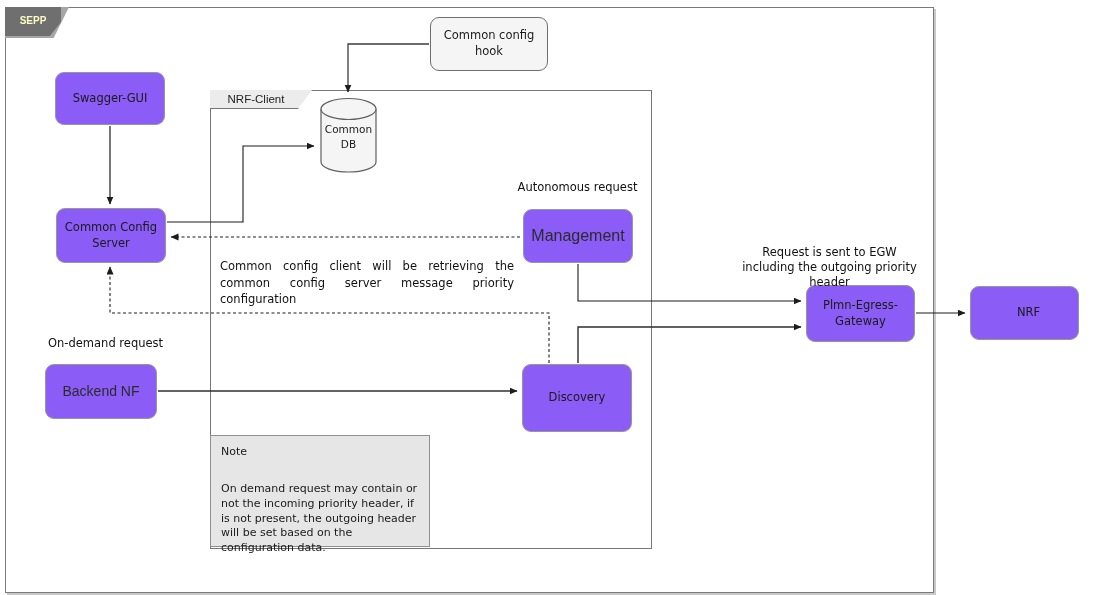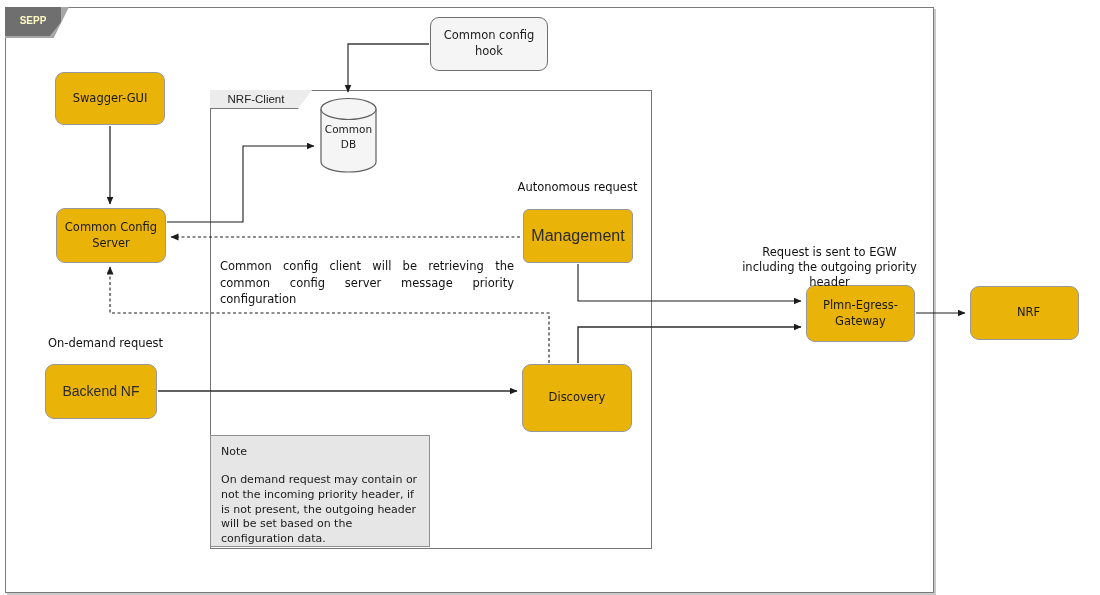--- a/index.html
+++ b/index.html
@@ -12,31 +12,31 @@
   #sepp-tab{position:absolute;left:5px;top:7px;width:56px;height:29px;background:#6f6f6f;
           clip-path:polygon(0 0,100% 0,100% 52%,80% 100%,0 100%);
           color:#fef9c3;font-family:"Liberation Sans",sans-serif;font-weight:bold;font-size:10px;
           display:flex;align-items:center;justify-content:center;padding-bottom:3px;box-sizing:border-box;}
   #nrf-frame{left:210px;top:90px;width:440px;height:457px;border:1px solid #767676;}
   #nrf-tab{position:absolute;left:210px;top:90px;width:102px;height:19px;background:#ececec;
           border-bottom:1px solid #767676;box-sizing:border-box;
           clip-path:polygon(0 0,100% 0,calc(100% - 14px) 100%,0 100%);
           font-family:"Liberation Sans",sans-serif;font-size:11.5px;color:#222;
           display:flex;align-items:center;justify-content:center;padding-right:10px;text-align:right;}
-  .node{position:absolute;background:#eab308;border:1px solid #979797;border-radius:9px;
+  .node{position:absolute;background:#8b5cf6;border:1px solid #979797;border-radius:9px;
         display:flex;align-items:center;justify-content:center;text-align:center;
         font-size:11.5px;line-height:1.35;padding:2px 6px;box-sizing:border-box;}
   .node.light{background:#f5f5f5;border-color:#6f6f6f;}
   .node.sans{font-family:"Liberation Sans",sans-serif;}
   #node-management{font-size:16px;color:#2b2b2b;}
   #node-backend-nf{font-size:14px;color:#2b2b2b;}
   .annotation{position:absolute;font-size:11.5px;line-height:1.3;color:#111;}
   #note-box{position:absolute;left:210px;top:435px;width:220px;height:112px;background:#e6e6e6;
         border:1px solid #8f8f8f;box-sizing:border-box;padding:9px 10px;font-size:11px;line-height:1.35;}
-  #note-title{margin-bottom:13px;}
+  #note-title{margin-bottom:22px;}
   #svg-connectors{position:absolute;left:0;top:0;pointer-events:none;}
   #db-label{position:absolute;left:320px;top:122px;width:57px;text-align:center;
         font-size:10.5px;line-height:1.4;}
 </style>
 </head>
 <body>
 
 <div id="canvas">
 
   <div class="frame" id="sepp-frame"></div>
@@ -77,21 +77,21 @@
   <div class="node light" style="left:430px;top:17px;width:118px;height:54px;">Common config hook</div>
 
   <svg style="position:absolute;left:320px;top:97px;" width="58" height="78" viewBox="0 0 58 78">
     <path d="M1,12 L1,65 A27.5,10 0 0 0 56,65 L56,12" fill="#f5f5f5" stroke="#5f5f5f" stroke-width="1.2"></path>
     <ellipse cx="28.5" cy="12" rx="27.5" ry="10.5" fill="#f5f5f5" stroke="#5f5f5f" stroke-width="1.2"></ellipse>
   </svg>
   <div id="db-label">Common DB</div>
 
   <div class="node" style="left:56px;top:208px;width:110px;height:55px;">Common Config Server</div>
 
-  <div class="node sans" id="node-management" style="left:523px;top:209px;width:110px;height:54px;border-radius:6px;">Management</div>
+  <div class="node sans" id="node-management" style="left:523px;top:209px;width:110px;height:54px;">Management</div>
 
   <div class="node" style="left:522px;top:364px;width:110px;height:68px;">Discovery</div>
 
   <div class="node sans" id="node-backend-nf" style="left:45px;top:364px;width:112px;height:55px;">Backend NF</div>
 
   <div class="node" style="left:806px;top:285px;width:109px;height:57px;">Plmn-Egress-Gateway</div>
 
   <div class="node" style="left:970px;top:286px;width:109px;height:54px;padding-left:14px;">NRF</div>
 
   <div id="note-box">

